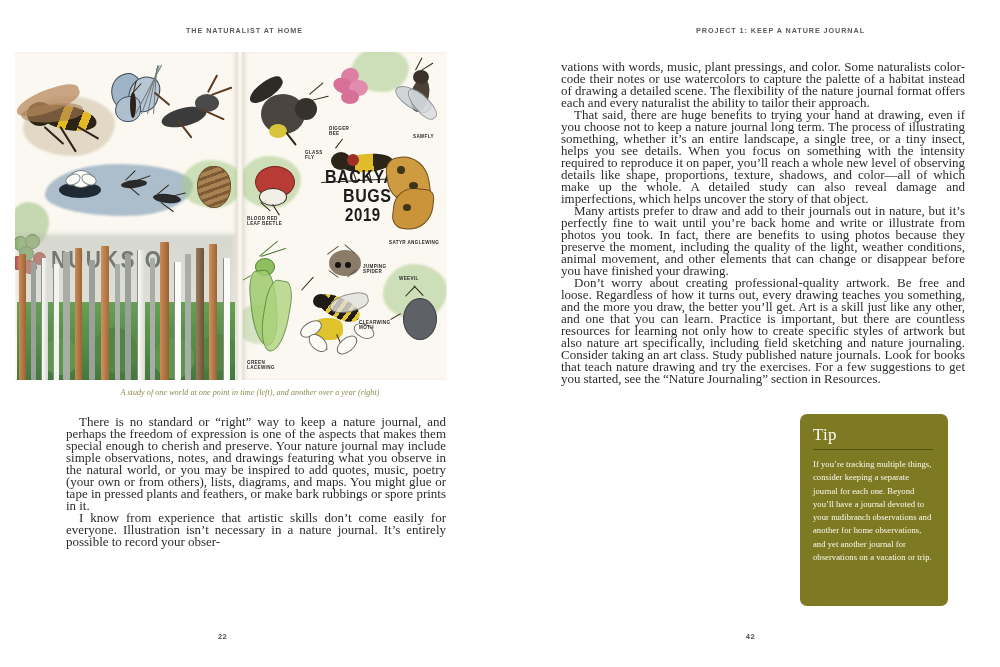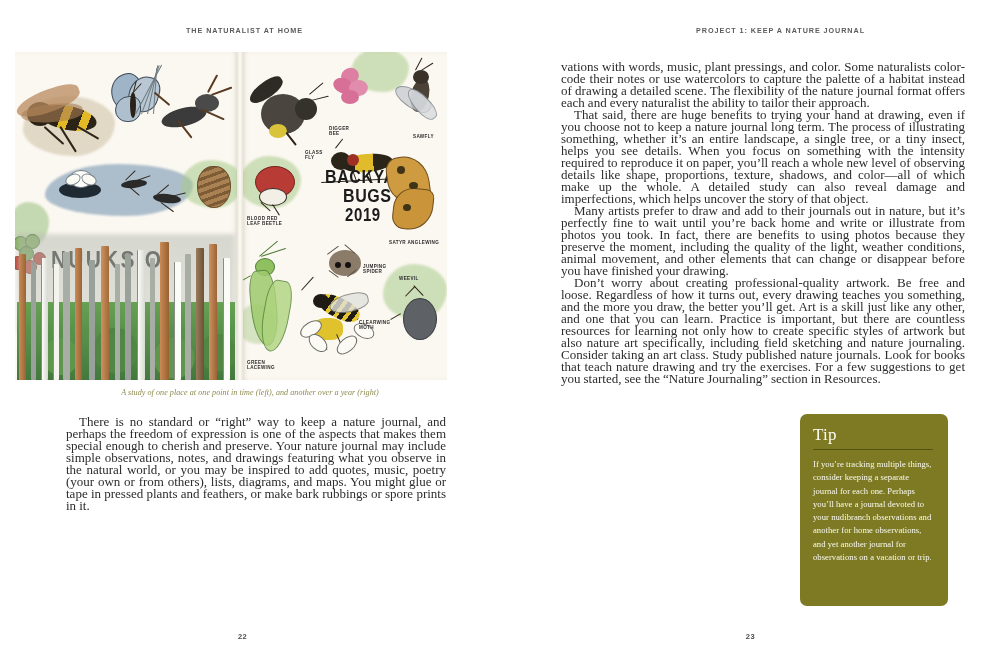--- a/index.html
+++ b/index.html
@@ -21,21 +21,21 @@
     font-family:"Liberation Sans", sans-serif;
   }
   .runhead.left{left:186px;}
   .runhead.right{right:135px;}
 
   
   .folio{
     position:absolute;bottom:26px;
     font-size:7.5px;color:#4c4c4c;font-weight:700;letter-spacing:.4px;
   }
-  .folio.left{left:218px;margin-left:20px;}
+  .folio.left{left:218px;}
   .folio.right{right:245px;}
 
   
   .col{
     position:absolute;
     font-family:Liberation Serif, serif;
     font-size:13px;
     line-height:12px;
     color:#2c2c2c;
     text-align:justify;
@@ -361,36 +361,37 @@
         <div class="wingv" style="left:22px;top:28px;width:24px;height:70px;background:#aed47e;opacity:.8;border:1px solid #548038;border-radius:40% 40% 60% 60%;transform:rotate(10deg);"></div>
         <div class="leg" style="left:18px;top:4px;width:24px;height:1.1px;background:#4e7a35;transform:rotate(-40deg);"></div>
         <div class="leg" style="left:20px;top:4px;width:26px;height:1.1px;background:#4e7a35;transform:rotate(-18deg);"></div>
         <div class="leg" style="left:10px;top:24px;width:14px;height:1.2px;background:#4e7a35;transform:rotate(150deg);"></div>
       </div>
       <div class="sketch-label" style="left:4px;top:308px;">GREEN
 LACEWING</div>
     </div>
   </div>
 
-  <div class="caption">A study of one place at one point in time (left), and another over a year (right)</div>
+  <div class="caption">A study of one world at one point in time (left), and another over a year (right)</div>
 
   <div class="col" id="left-col">
     <p class="ind">There is no standard or “right” way to keep a nature journal, and perhaps the freedom of expression is one of the aspects that makes them special enough to cherish and preserve. Your nature journal may include simple observations, notes, and drawings featuring what you observe in the natural world, or you may be inspired to add quotes, music, poetry (your own or from others), lists, diagrams, and maps. You might glue or tape in pressed plants and feathers, or make bark rubbings or spore prints in it.</p>
+    <p class="ind">I know from experience that artistic skills don’t come easily for everyone. Illustration isn’t necessary in a nature journal. It’s entirely possible to record your obser-</p>
   </div>
 
   <div class="col" id="right-col-top">
     <p>vations with words, music, plant pressings, and color. Some naturalists color-code their notes or use watercolors to capture the palette of a habitat instead of drawing a detailed scene. The flexibility of the nature journal format offers each and every naturalist the ability to tailor their approach.</p>
     <p class="ind">That said, there are huge benefits to trying your hand at drawing, even if you choose not to keep a nature journal long term. The process of illustrating something, whether it’s an entire landscape, a single tree, or a tiny insect, helps you see details. When you focus on something with the intensity required to reproduce it on paper, you’ll reach a whole new level of observing details like shape, proportions, texture, shadows, and color—all of which make up the whole. A detailed study can also reveal damage and imperfections, which helps uncover the story of that object.</p>
     <p class="ind">Many artists prefer to draw and add to their journals out in nature, but it’s perfectly fine to wait until you’re back home and write or illustrate from photos you took. In fact, there are benefits to using photos because they preserve the moment, including the quality of the light, weather conditions, animal movement, and other elements that can change or disappear before you have finished your drawing.</p>
     <p class="ind">Don’t worry about creating professional-quality artwork. Be free and loose. Regardless of how it turns out, every drawing teaches you something, and the more you draw, the better you’ll get. Art is a skill just like any other, and one that you can learn. Practice is important, but there are countless resources for learning not only how to create specific styles of artwork but also nature art specifically, including field sketching and nature journaling. Consider taking an art class. Study published nature journals. Look for books that teach nature drawing and try the exercises. For a few suggestions to get you started, see the “Nature Journaling” section in Resources.</p>
   </div>
 
 
   <div class="tipbox">
     <div class="tip-title">Tip</div>
     <div class="tip-rule"></div>
-    <div class="tip-body">If you’re tracking multiple things, consider keeping a separate journal for each one. Perhaps you’ll have a journal devoted to your nudibranch observations and another for home observations, and yet another journal for observations on a vacation or trip.</div>
+    <div class="tip-body">If you’re tracking multiple things, consider keeping a separate journal for each one. Beyond you’ll have a journal devoted to your nudibranch observations and another for home observations, and yet another journal for observations on a vacation or trip.</div>
   </div>
 
   <div class="folio left">22</div>
-  <div class="folio right">23</div>
+  <div class="folio right">42</div>
 
 </div>
 
 </body></html>

